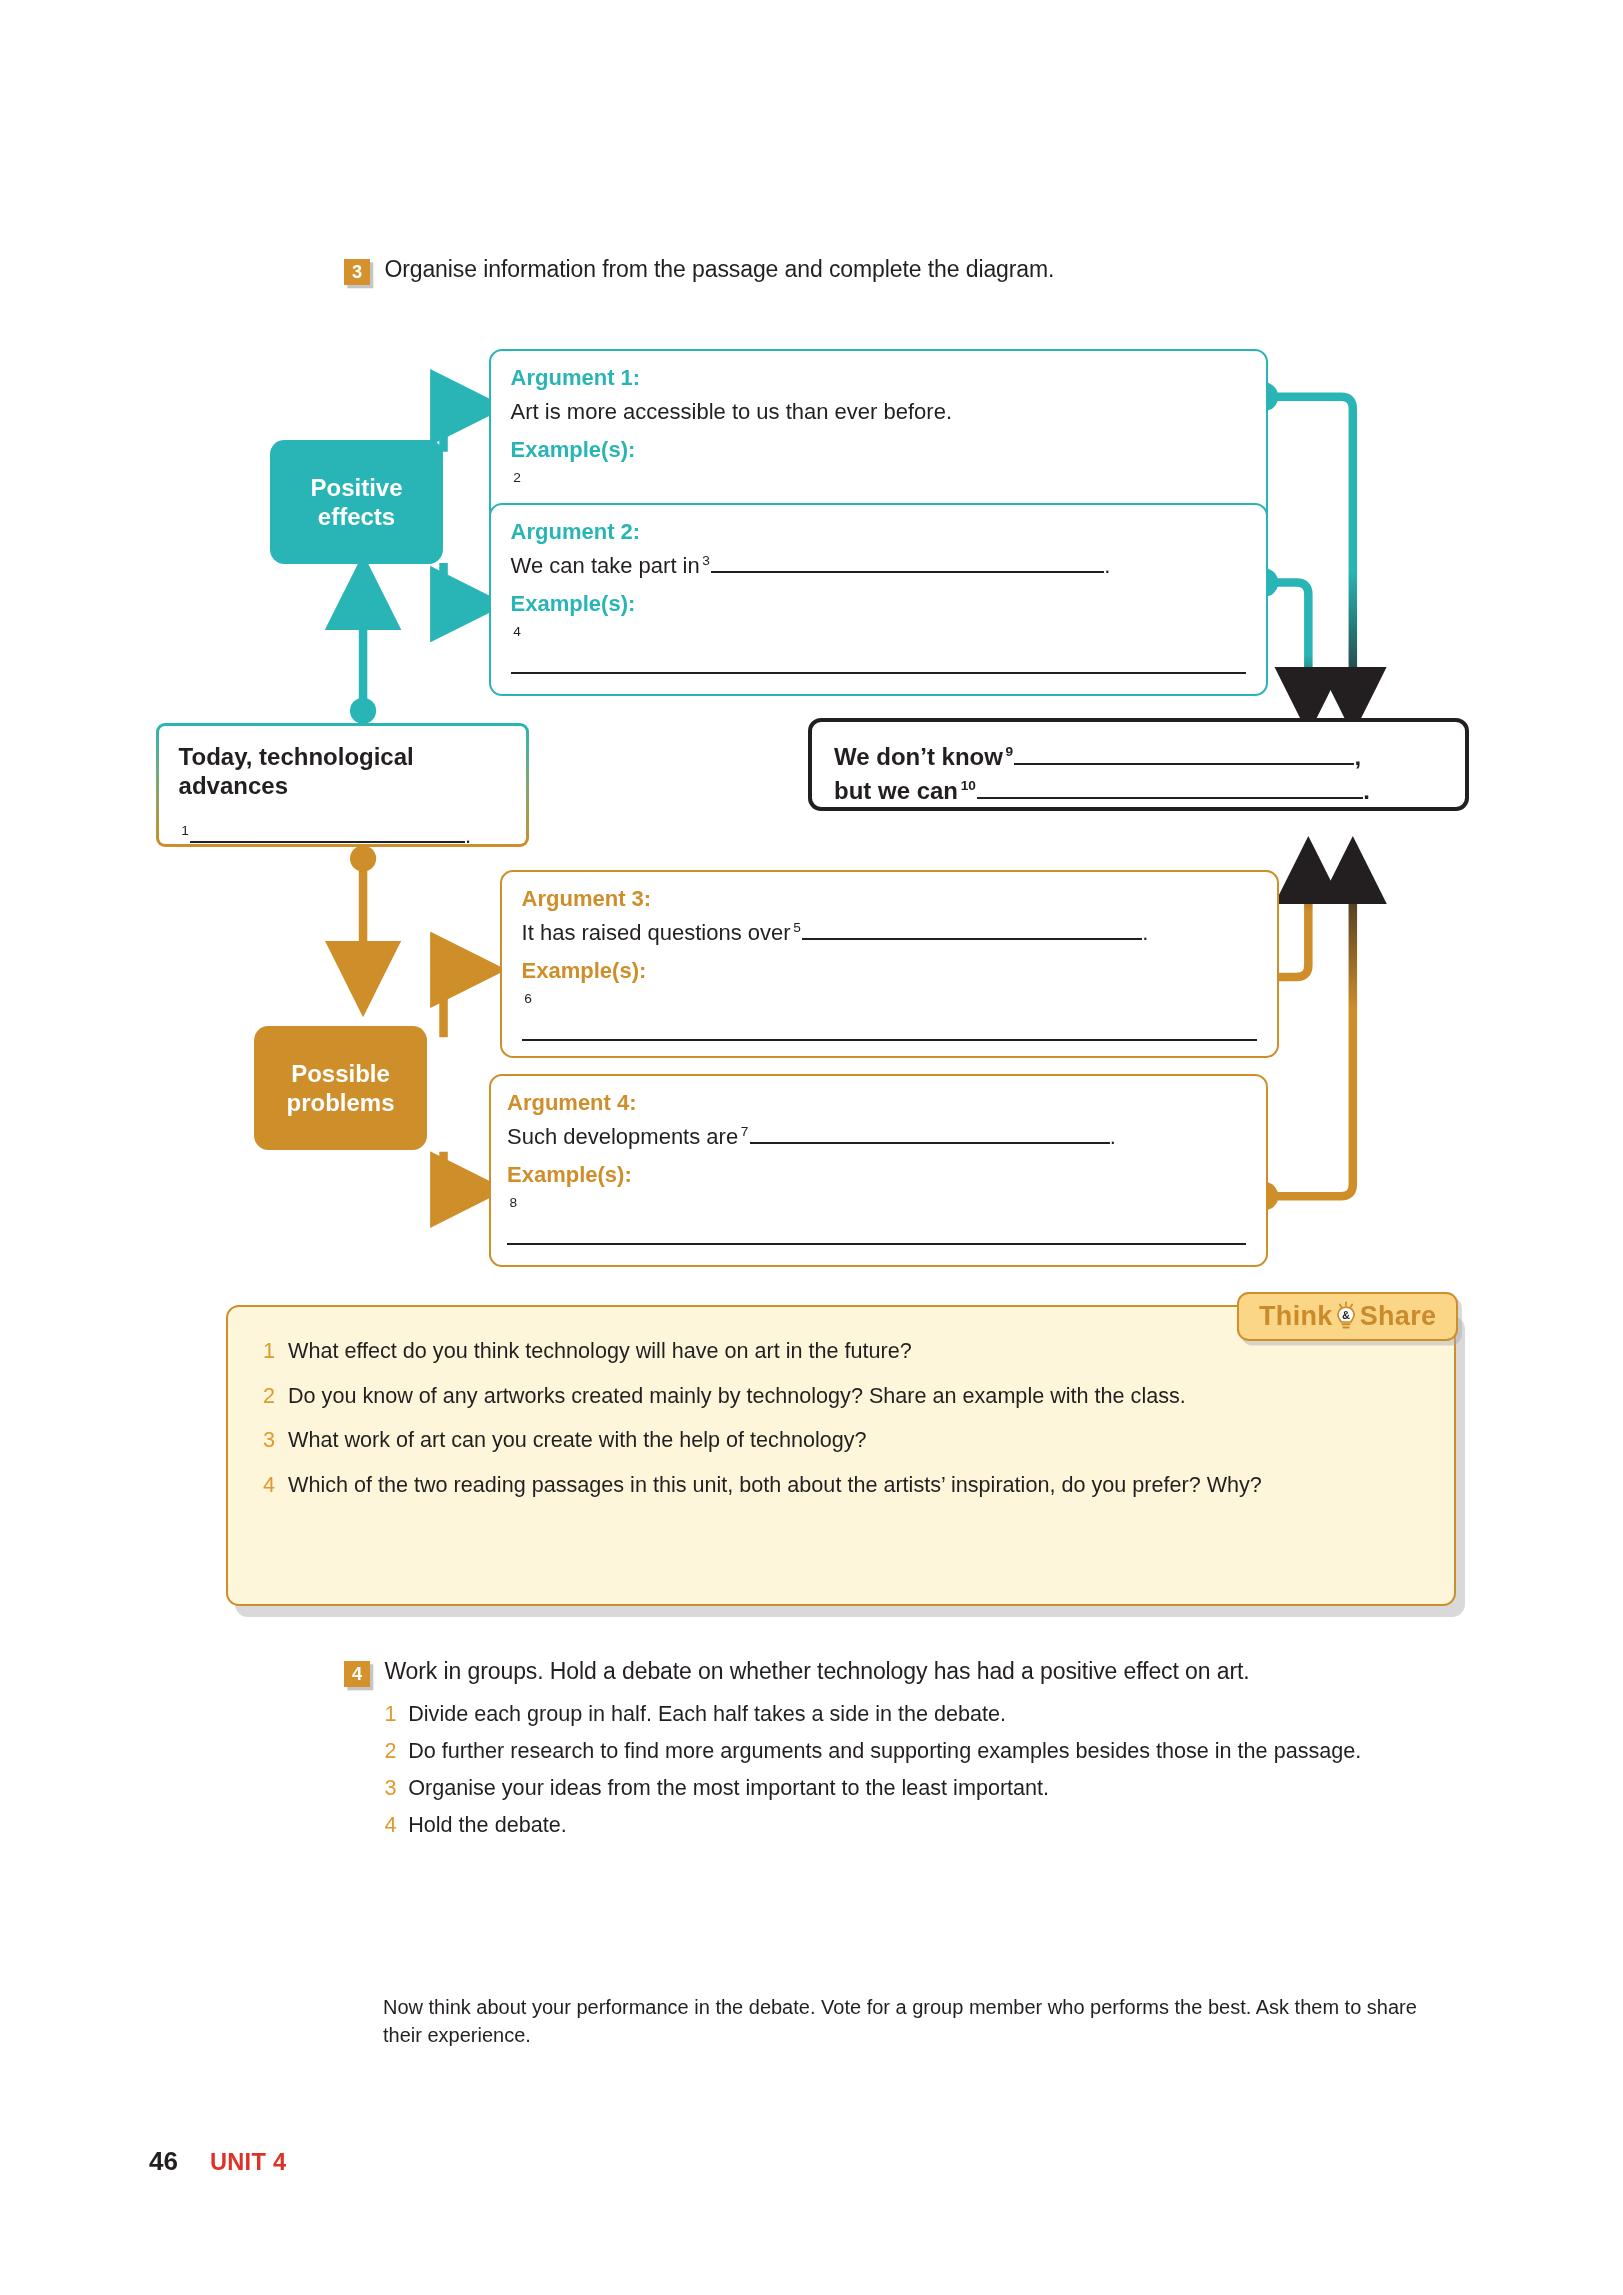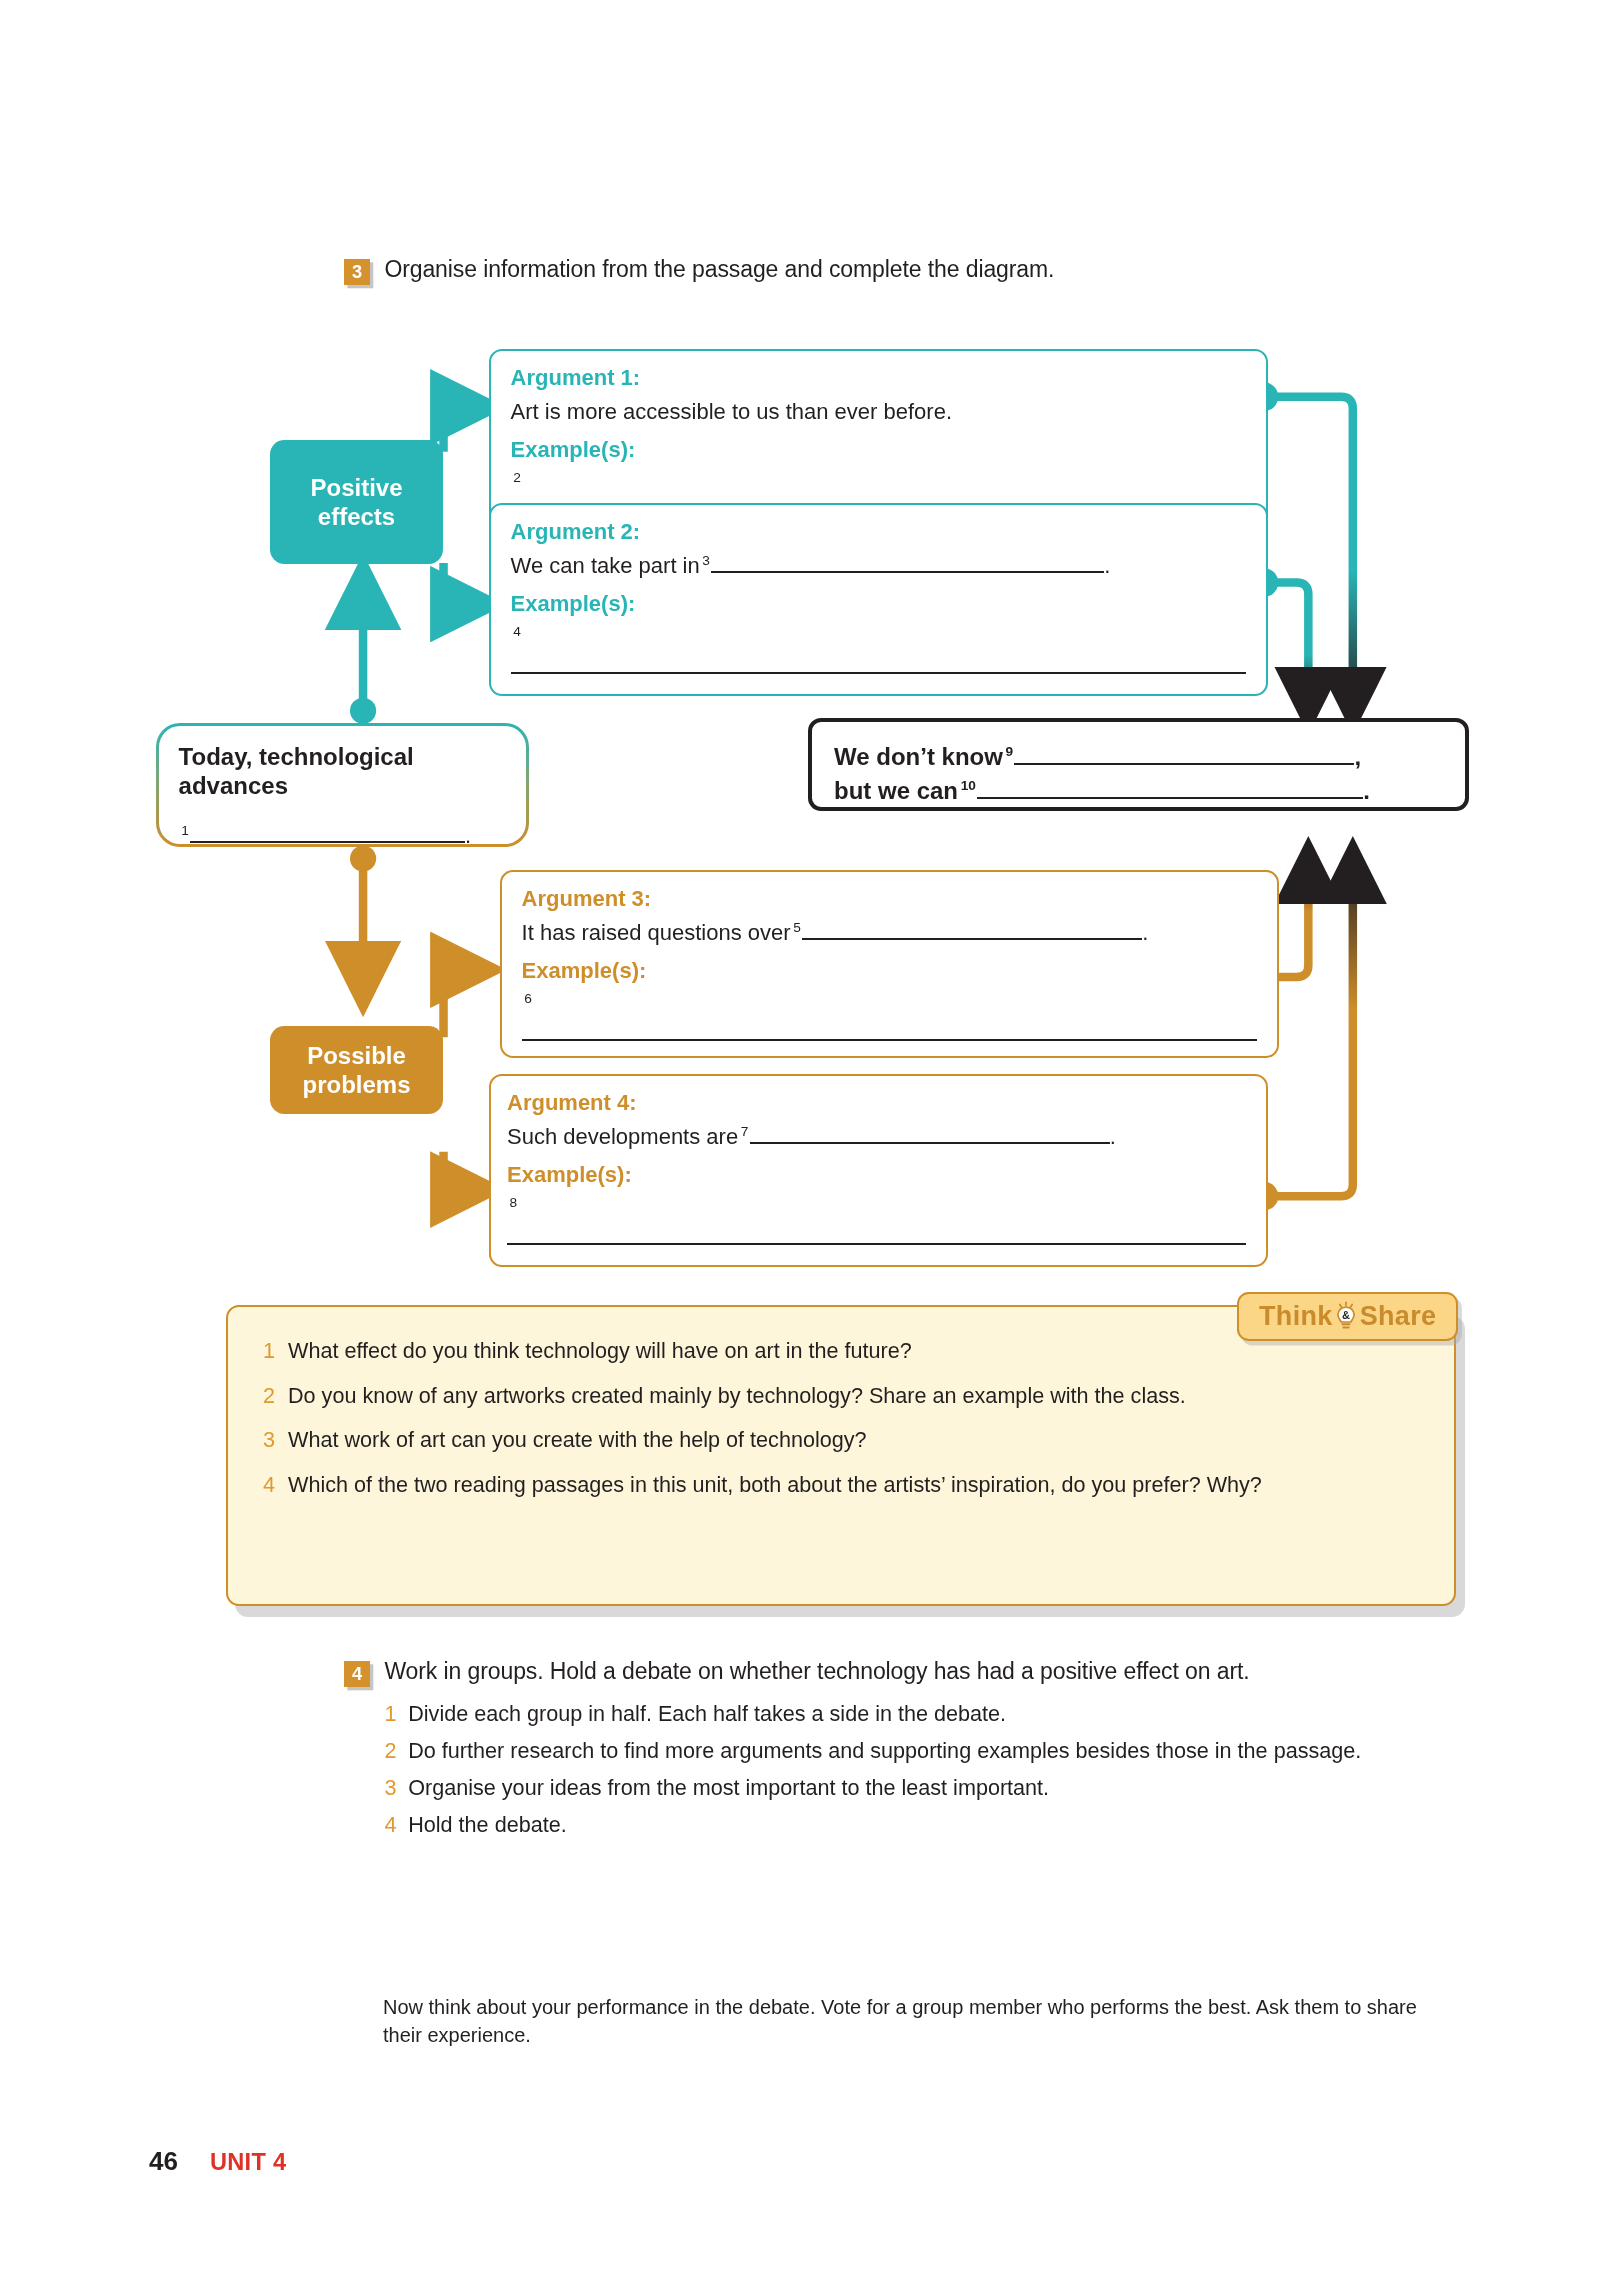--- a/index.html
+++ b/index.html
@@ -114,21 +114,21 @@
     height: 18.3px;
   }
   .exline {
     display: block;
     margin-top: 1.3px;
   }
   .exline .rule { width: 100%; }
 
   
   .summary {
-    border-radius: 24px;
+    border-radius: 9px;
     background:
       linear-gradient(#ffffff, #ffffff) padding-box,
       linear-gradient(180deg, #29b5b5 0%, #7aa876 45%, #ce8e2a 100%) border-box;
     border: 3.3px solid transparent;
     padding: 17px 19.6px;
   }
   .summary-title {
     font-weight: bold;
     font-size: 24px;
     line-height: 1.2;
@@ -317,21 +317,21 @@
 
   <circle cx="1932" cy="1493" r="22" fill="#ce8e2a"></circle>
   <path d="M1932,1493 L1982,1493 Q2000,1493 2000,1475 L2000,1310" stroke="url(#gradOrangeUp)" stroke-width="13" fill="none" marker-end="url(#arrDark)"></path>
 
   <circle cx="1932" cy="1828" r="22" fill="#ce8e2a"></circle>
   <path d="M1932,1828 L2050,1828 Q2068,1828 2068,1810 L2068,1310" stroke="url(#gradOrangeUp)" stroke-width="13" fill="none" marker-end="url(#arrDark)"></path>
 </svg>
 
 <div class="node pill teal" style="left:270px; top:440px; width:173px; height:124px;">Positive effects</div>
 
-<div class="node pill orange" style="left:270px; top:1026px; width:173px; height:88px;">Possible problems</div>
+<div class="node pill orange" style="left:254px; top:1026px; width:173px; height:124px;">Possible problems</div>
 
 <div class="node card" style="left:489px; top:301px; width:779px; height:193px;margin-top:48px;">
   <p class="card-title">Argument 1:</p>
   <p class="card-body">
     <span>Art is more accessible to us than ever before.</span>
   </p>
   <p class="card-title">Example(s):</p>
   <p class="card-body">
     <sup class="num">2</sup>
     <span class="exline"><span class="rule"></span></span>

